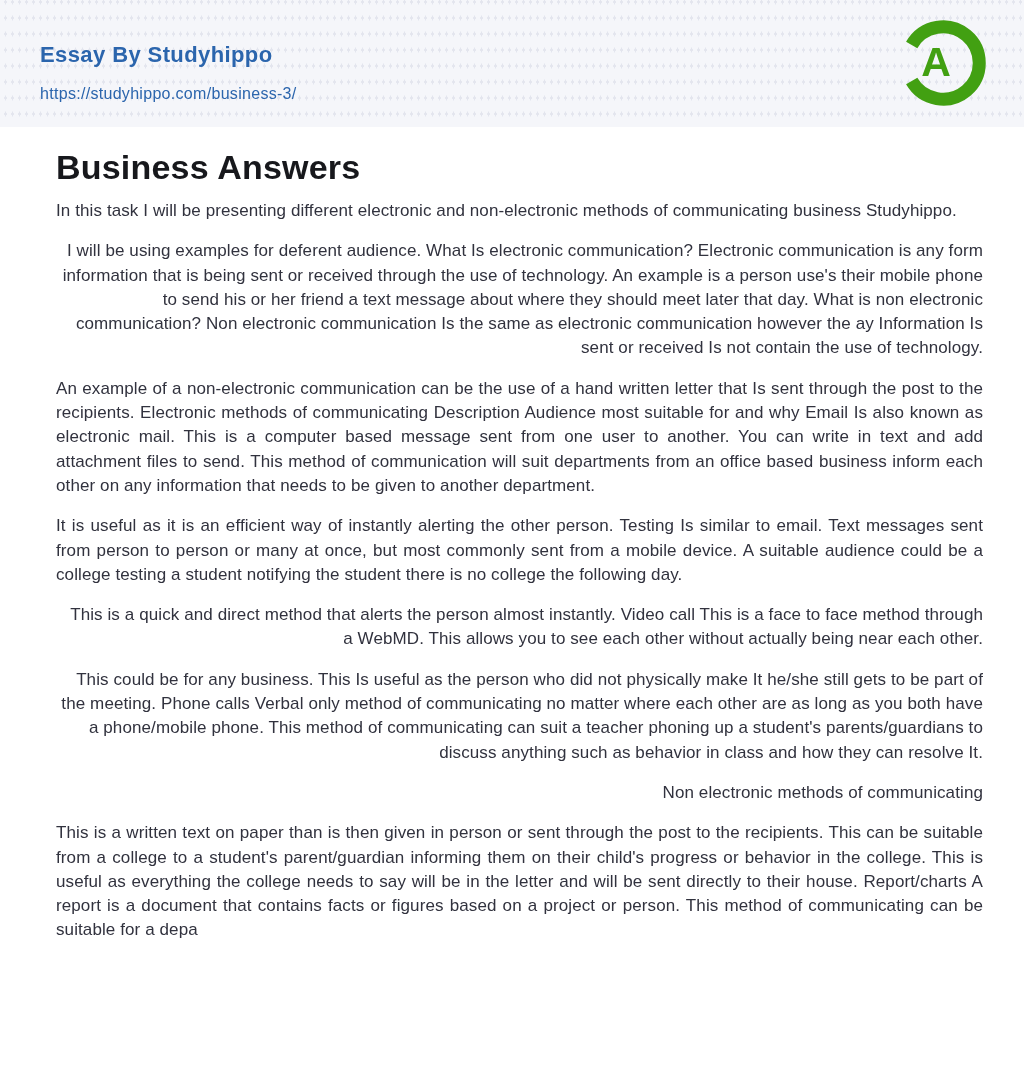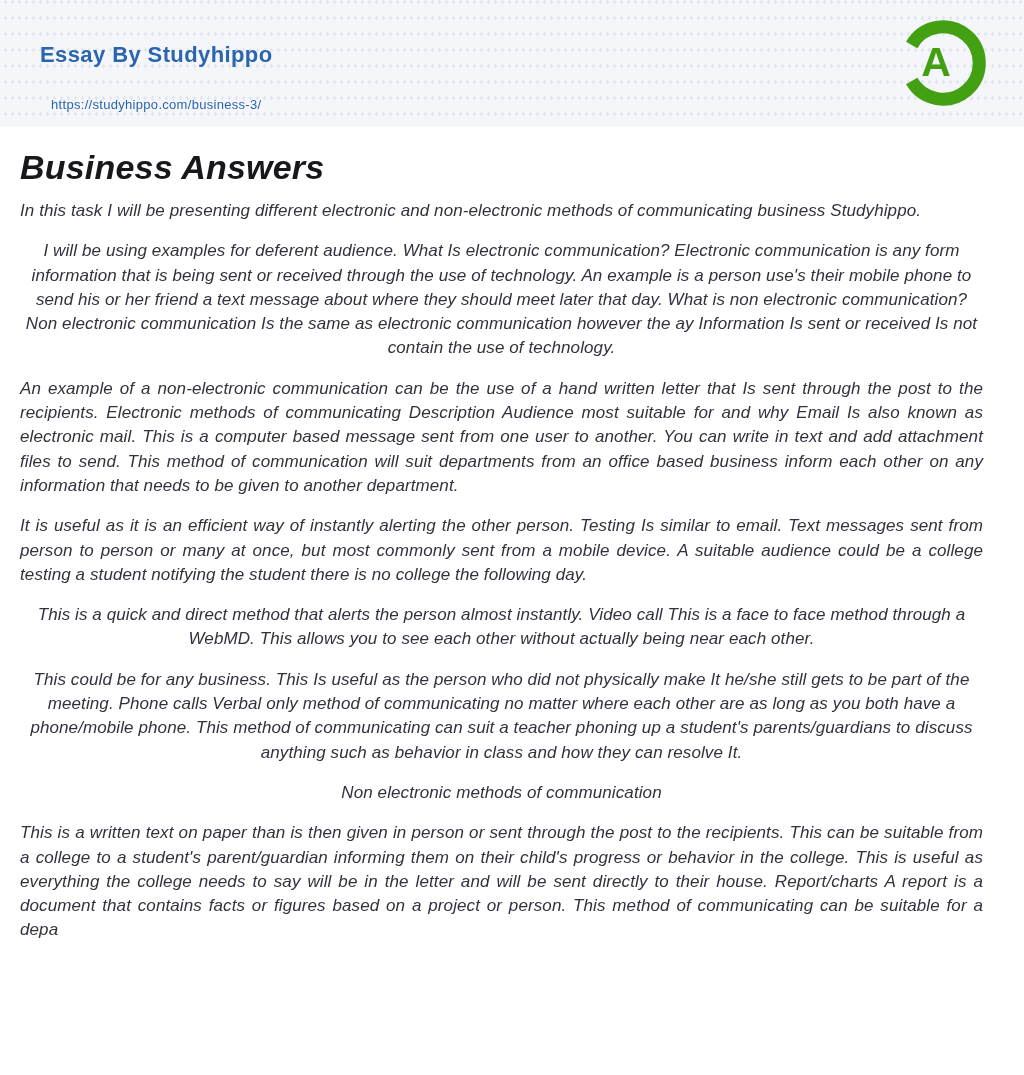--- a/index.html
+++ b/index.html
@@ -26,32 +26,31 @@
     height: 127px;
     background-color: #f5f6fa;
     background-image: radial-gradient(#e3e5ee 1px, transparent 1.2px);
     background-size: 7px 16px;
     background-position: 2px 10px;
   }
   .header-text {
     position: absolute;
     left: 40px;
     top: 42px;
-    text-align: center;
   }
   .site-name {
     font-size: 22px;
     font-weight: 700;
     color: #2b65ad;
     letter-spacing: 0.4px;
   }
   .page-url {
     display: inline-block;
-    margin-top: 29px;
-    font-size: 13px;
+    margin-top: 17px;
+    font-size: 16px;
     font-weight: 400;
     color: #2b65ad;
     text-decoration: none;
     letter-spacing: 0.3px;
     cursor: pointer;
   }
   .logo {
     position: absolute;
     top: 20px;
     right: 38px;
@@ -68,38 +67,37 @@
     display: flex;
     align-items: center;
     justify-content: center;
     font-size: 41px;
     font-weight: 700;
     color: #42a012;
   }
 
   
   .content {
-    padding: 21px 41px 0 20px;
-    font-style: italic;
+    padding: 21px 41px 0 56px;
   }
   .doc-title {
     font-size: 34px;
     font-weight: 700;
     color: #17181c;
     letter-spacing: 0.2px;
     margin: 0 0 13px 0;
     line-height: 38px;
   }
   .para {
     font-size: 17px;
     line-height: 24.3px;
     letter-spacing: 0.1px;
     color: #31323e;
     margin: 0 0 16px 0;
-    text-align: center;
+    text-align: right;
   }
   .para.j { text-align: justify; }
 </style>
 </head>
 <body>
 
 <div class="page">
 
   <header class="header">
     <div class="header-text">
@@ -117,17 +115,17 @@
 
   <main class="content">
     <h1 class="doc-title">Business Answers</h1>
 
     <p class="para j">In this task I will be presenting different electronic and non-electronic methods of communicating business Studyhippo.</p>
     <p class="para">I will be using examples for deferent audience. What Is electronic communication? Electronic communication is any form information that is being sent or received through the use of technology. An example is a person use's their mobile phone to send his or her friend a text message about where they should meet later that day. What is non electronic communication? Non electronic communication Is the same as electronic communication however the ay Information Is sent or received Is not contain the use of technology.</p>
     <p class="para j">An example of a non-electronic communication can be the use of a hand written letter that Is sent through the post to the recipients. Electronic methods of communicating Description Audience most suitable for and why Email Is also known as electronic mail. This is a computer based message sent from one user to another. You can write in text and add attachment files to send. This method of communication will suit departments from an office based business inform each other on any information that needs to be given to another department.</p>
     <p class="para j">It is useful as it is an efficient way of instantly alerting the other person. Testing Is similar to email. Text messages sent from person to person or many at once, but most commonly sent from a mobile device. A suitable audience could be a college testing a student notifying the student there is no college the following day.</p>
     <p class="para">This is a quick and direct method that alerts the person almost instantly. Video call This is a face to face method through a WebMD. This allows you to see each other without actually being near each other.</p>
     <p class="para">This could be for any business. This Is useful as the person who did not physically make It he/she still gets to be part of the meeting. Phone calls Verbal only method of communicating no matter where each other are as long as you both have a phone/mobile phone. This method of communicating can suit a teacher phoning up a student's parents/guardians to discuss anything such as behavior in class and how they can resolve It.</p>
-    <p class="para">Non electronic methods of communication</p>
+    <p class="para">Non electronic methods of communicating</p>
     <p class="para j">This is a written text on paper than is then given in person or sent through the post to the recipients. This can be suitable from a college to a student's parent/guardian informing them on their child's progress or behavior in the college. This is useful as everything the college needs to say will be in the letter and will be sent directly to their house. Report/charts A report is a document that contains facts or figures based on a project or person. This method of communicating can be suitable for a depa</p>
   </main>
 
 </div>
 
 </body></html>

